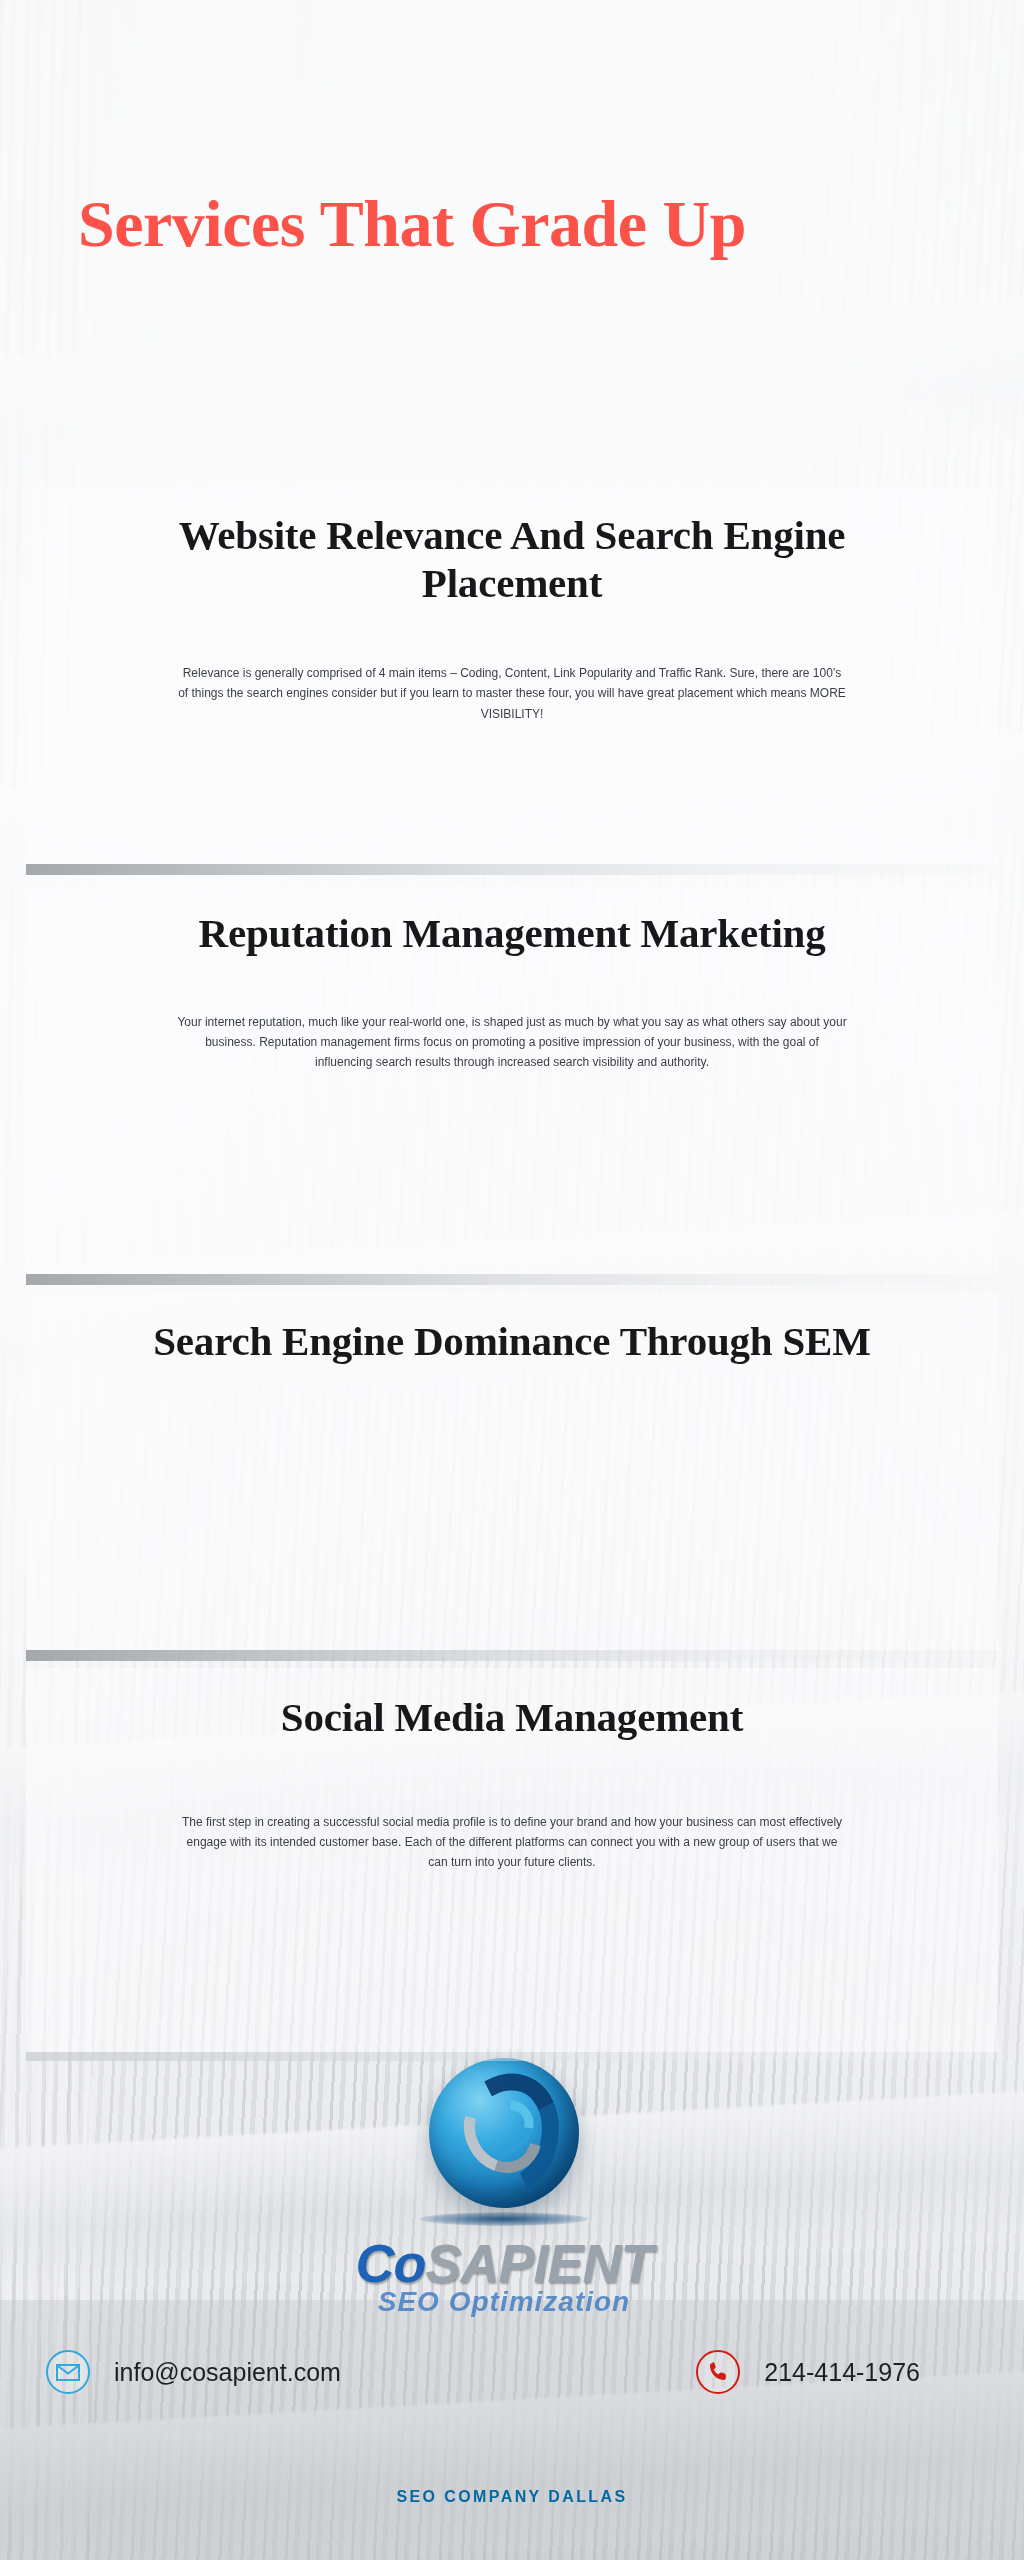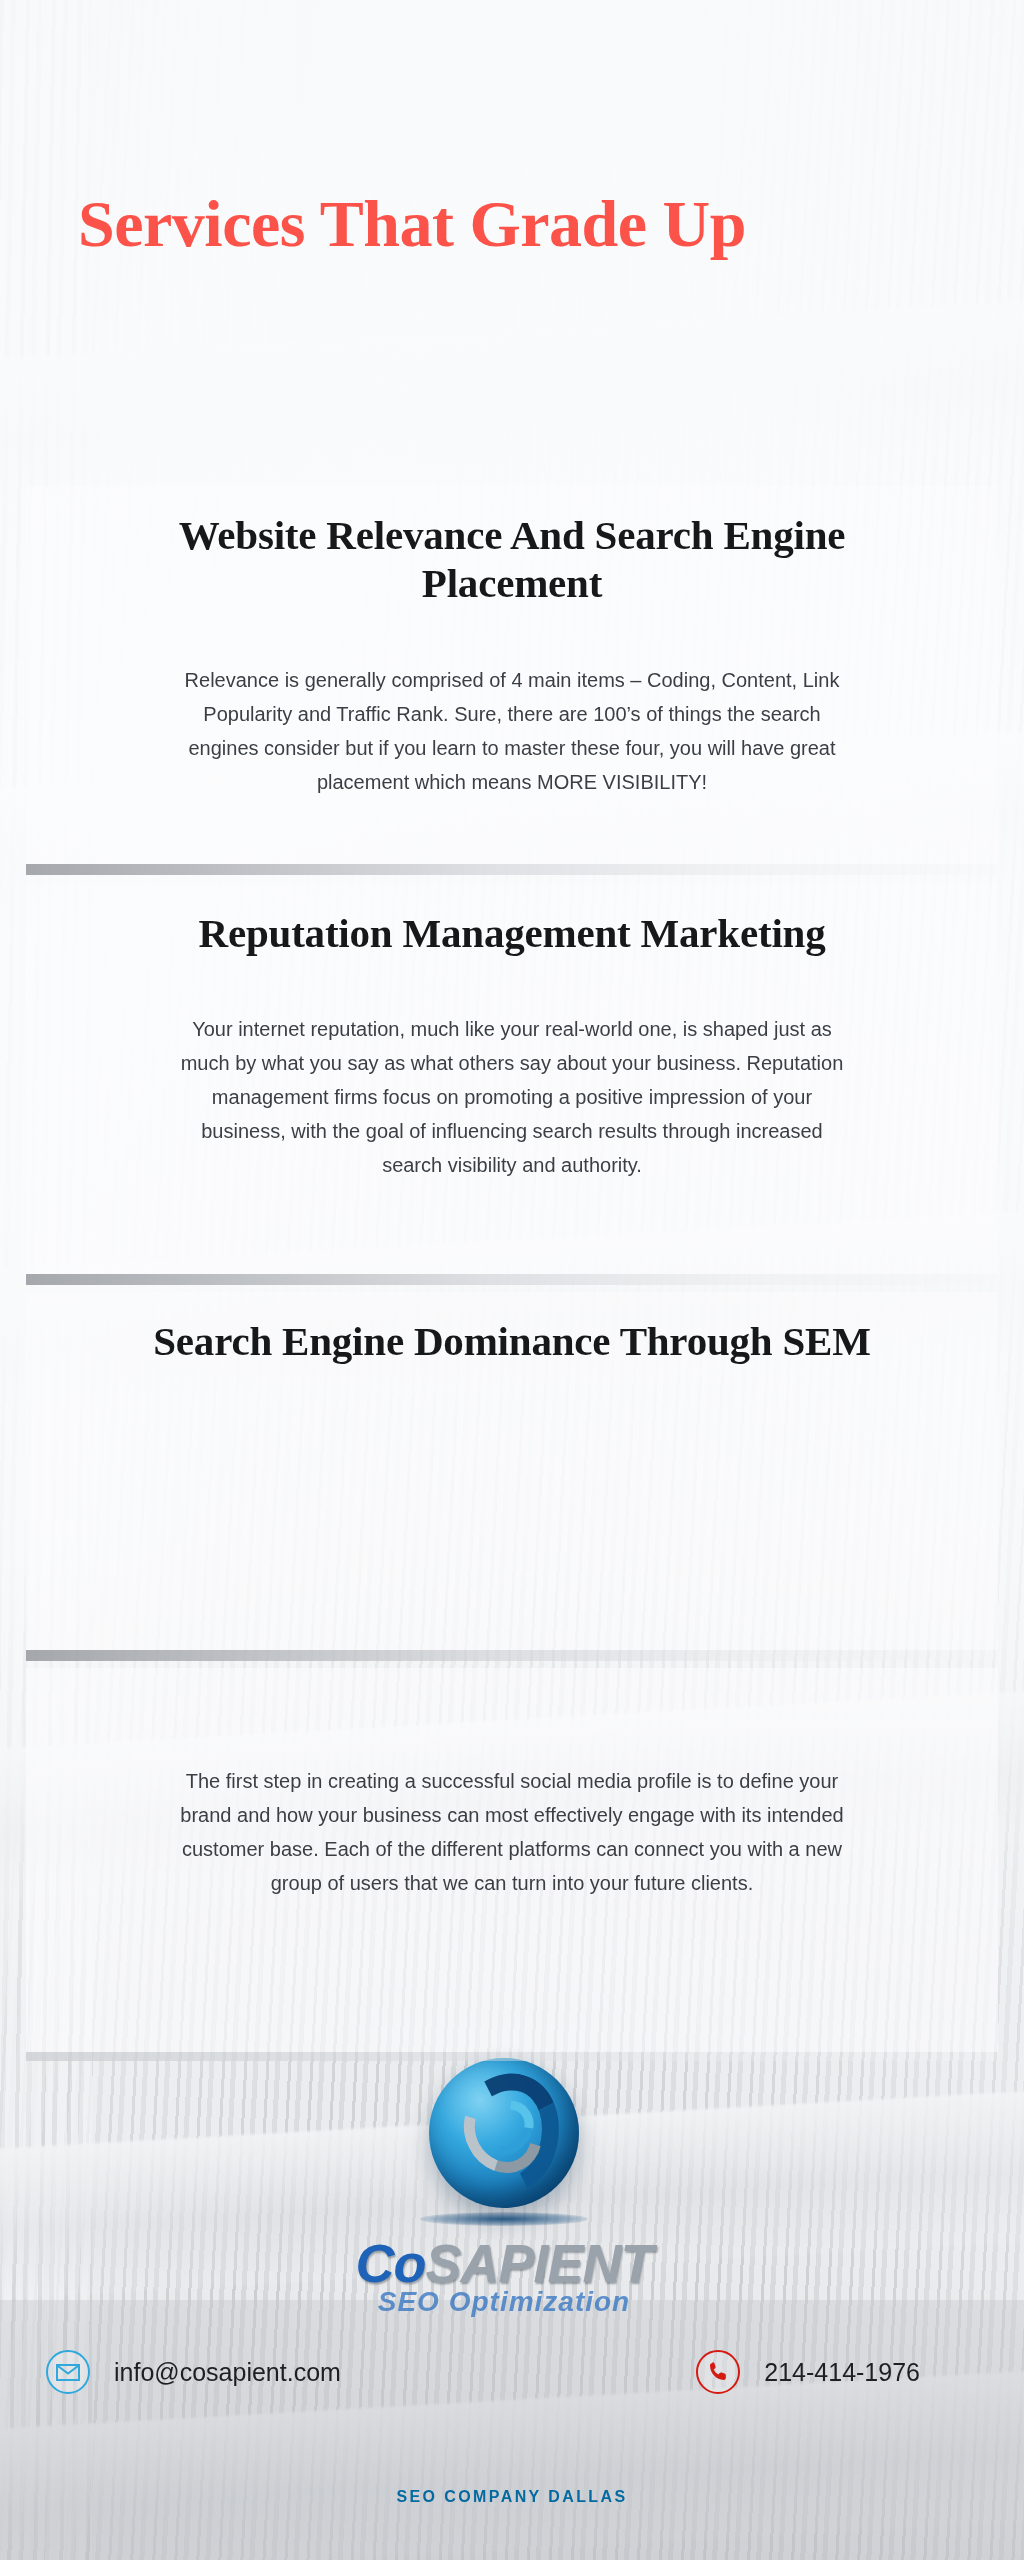--- a/index.html
+++ b/index.html
@@ -110,21 +110,21 @@
     line-height:1.16;
     letter-spacing:-0.2px;
     padding:0 70px;
   }
   .card-body {
     margin:0 auto;
     max-width:710px;
     padding:0 20px;
     text-align:center;
     font-family:"Liberation Sans", sans-serif;
-    font-size:20px;
+    font-size:12px;
     line-height:1.70;
     color:#3b3f44;
   }
   .c1 .card-body { margin-top:56px; }
   .c2 .card-body { margin-top:54px; }
   .c3 .card-body { margin-top:58px; }
   .c4 .card-body { margin-top:70px; }
 
   
   .divider {
@@ -300,20 +300,21 @@
     <p class="card-body">Your internet reputation, much like your real-world one, is shaped just as much by what you say as what others say about your business. Reputation management firms focus on promoting a positive impression of your business, with the goal of influencing search results through increased search visibility and authority.</p>
   </section>
   <div class="divider d2"></div>
 
   <section class="card c3">
     <h2 class="card-title">Search Engine Dominance Through SEM</h2>
   </section>
   <div class="divider d3"></div>
 
   <section class="card c4">
+    <h2 class="card-title">Social Media Management</h2>
     <p class="card-body">The first step in creating a successful social media profile is to define your brand and how your business can most effectively engage with its intended customer base. Each of the different platforms can connect you with a new group of users that we can turn into your future clients.</p>
   </section>
   <div class="divider d4"></div>
 
   <div class="logo-wrap">
     <div class="logo-mark">
       <span class="swirl-a"></span>
       <span class="swirl-b"></span>
       <span class="swirl-c"></span>
     </div>

